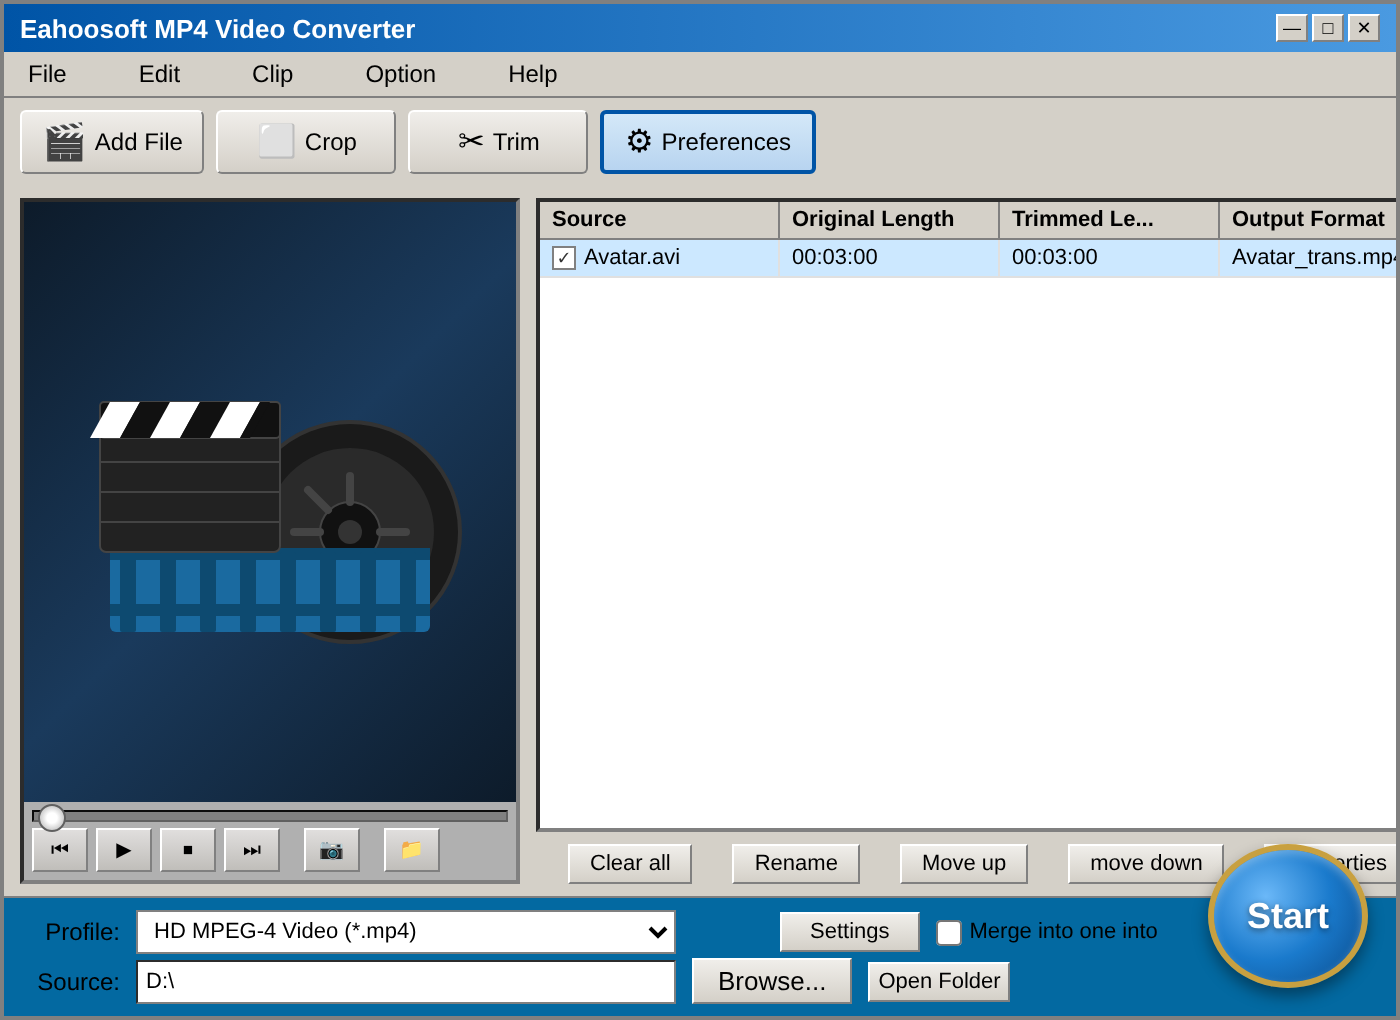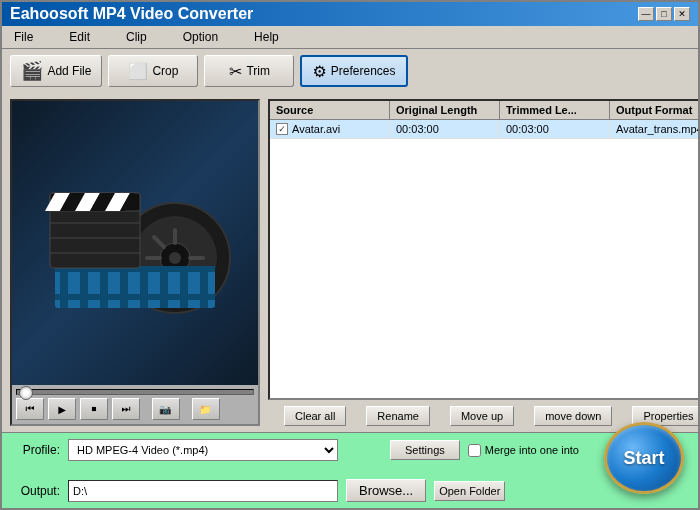--- a/index.html
+++ b/index.html
@@ -23,21 +23,21 @@
       background: linear-gradient(to right, #0054a6, #4a9ae1);
       color: white;
       padding: 4px 8px;
       display: flex;
       justify-content: space-between;
       align-items: center;
       height: 24px;
       flex-shrink: 0;
     }
     .title-bar-text {
-      font-size: 16px;
+      font-size: 13px;
       font-weight: bold;
     }
     .title-bar-controls {
       display: flex;
       gap: 2px;
     }
     .title-bar-btn {
       width: 16px;
       height: 14px;
       background: #d4d0c8;
@@ -240,22 +240,22 @@
       border-top-color: #fff;
       border-left-color: #fff;
       cursor: pointer;
       font-size: 11px;
       margin-left: 16px;
     }
     .bottom-panel {
       padding: 6px 8px;
       display: flex;
       flex-direction: column;
-      gap: 18px;
-      background: #86efac;
+      gap: 2px;
+      background: #0369a1;
       border-top: 1px solid #808080;
       flex-shrink: 0;
     }
     .bottom-row {
       display: flex;
       align-items: center;
       gap: 8px;
     }
     .bottom-label {
       width: 50px;
@@ -485,21 +485,21 @@
           <option>MOV Video (*.mov)</option>
           <option>WMV Video (*.wmv)</option>
         </select>
         <button class="settings-btn">Settings</button>
         <label class="merge-checkbox">
           <input type="checkbox" style="">
           <span>Merge into one into</span>
         </label>
       </div>
       <div class="bottom-row">
-        <span class="bottom-label">Output:</span>
+        <span class="bottom-label">Source:</span>
         <input class="output-input" type="text" value="D:\" style="">
         <button class="browse-btn">Browse...</button>
         <button class="open-folder-btn">Open Folder</button>
       </div>
     </div>
 
     <button class="start-btn">Start</button>
   </div>
 </div>
 

